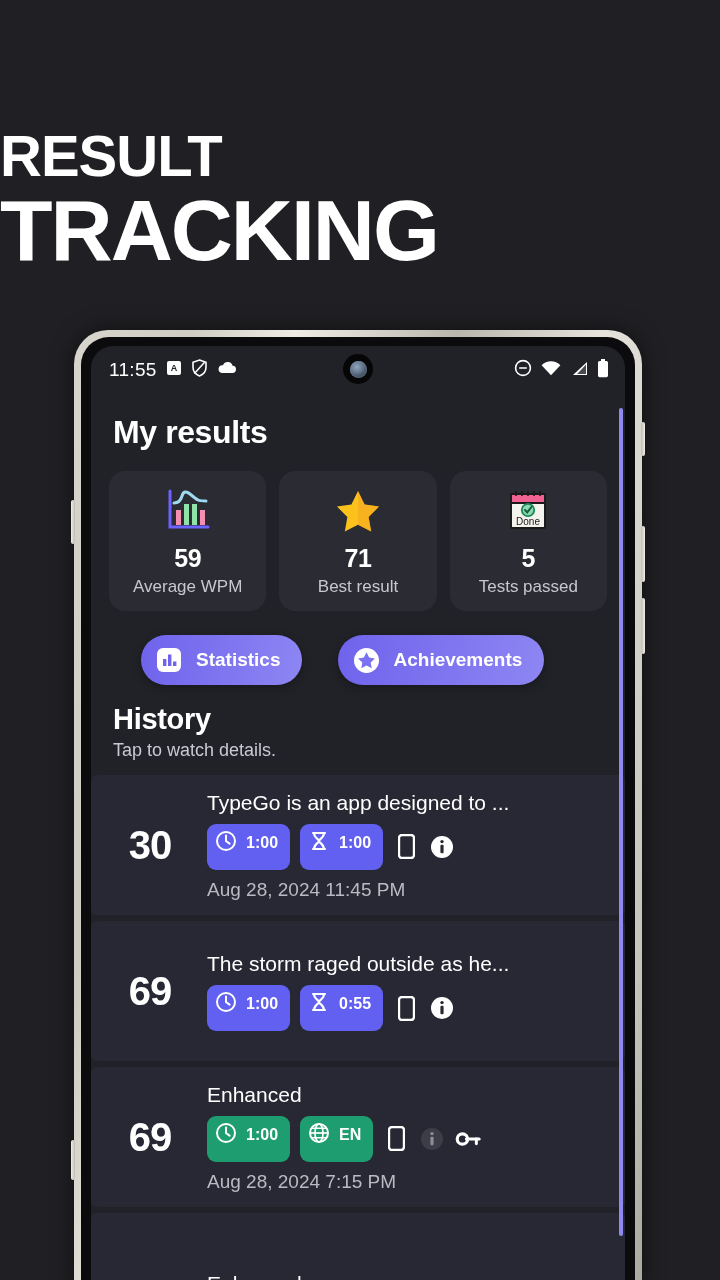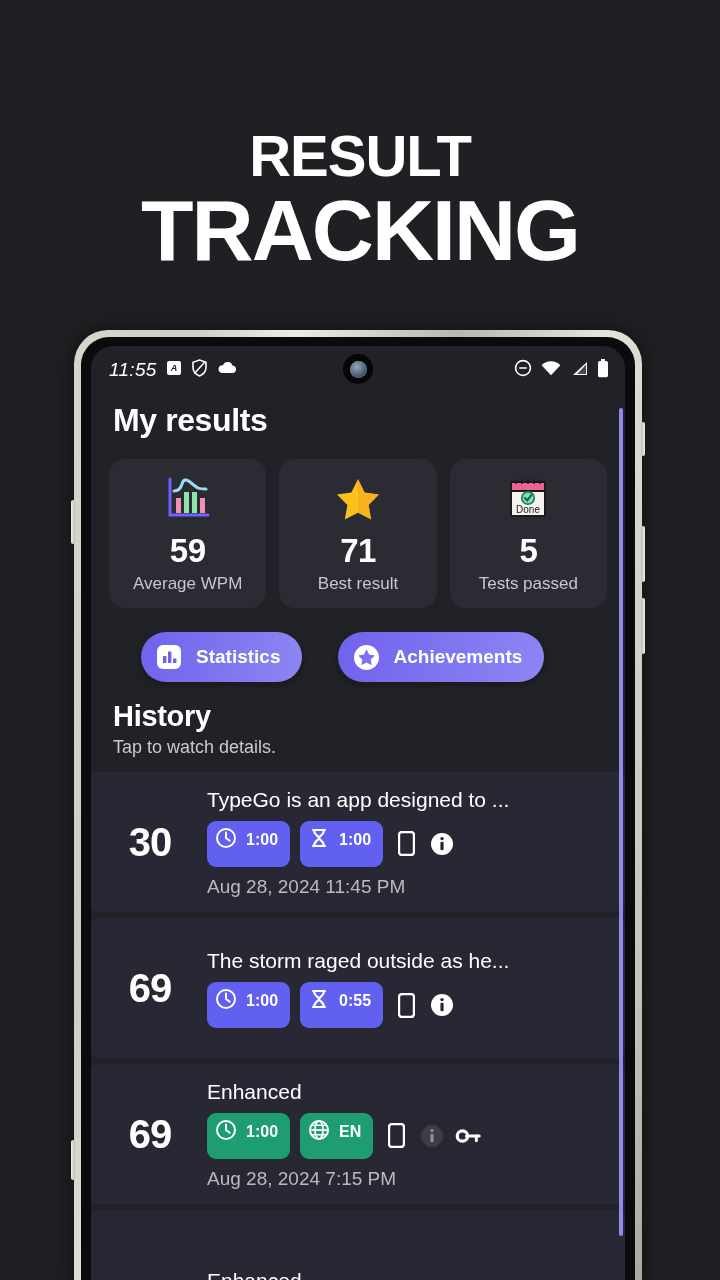--- a/index.html
+++ b/index.html
@@ -7,21 +7,21 @@
   body {
     background:#202024;
     font-family:"Liberation Sans", sans-serif;
     overflow:hidden;
     position:relative;
   }
 
   
   .promo {
     position:absolute; top:0; left:0; width:720px; height:320px;
-    display:flex; flex-direction:column; align-items:center; justify-content:flex-start;
+    display:flex; flex-direction:column; align-items:flex-start; justify-content:flex-start;
     padding-top:128px;
   }
   .promo-line1 {
     color:#ffffff; font-weight:bold; font-size:58px; letter-spacing:-1px;
     line-height:0.98; text-transform:uppercase;
   }
   .promo-line2 {
     color:#ffffff; font-weight:bold; font-size:86px; letter-spacing:-2px;
     line-height:1.0; text-transform:uppercase; margin-top:2px;
   }
@@ -58,48 +58,48 @@
   .side-btn-l {
     position:absolute; left:-3px; width:4px; border-radius:2px;
     background:linear-gradient(270deg,#bfbcb3,#f1eee8);
   }
   .side-btn-l.l1 { top:170px; height:44px; }
   .side-btn-l.l2 { top:810px; height:40px; }
 
   
   .statusbar {
     height:48px; display:flex; align-items:center; padding:0 18px;
-    position:relative; color:#ffffff;font-style:italic;
+    position:relative; color:#ffffff;
   }
   .sb-left { display:flex; align-items:center; gap:9px; }
   .sb-time { font-size:19px; letter-spacing:.3px; }
   .sb-right { position:absolute; right:16px; display:flex; align-items:center; gap:9px; }
   .punch {
     position:absolute; left:50%; transform:translateX(-50%); top:8px;
     width:30px; height:30px; border-radius:50%;
     background:#060607;
     display:flex; align-items:center; justify-content:center;
   }
   .punch i {
     display:block; width:17px; height:17px; border-radius:50%;
     background:radial-gradient(circle at 40% 35%, #93a8bf 0%, #5d6f85 45%, #2e3847 80%);
     box-shadow:inset 0 0 2px #8fa3bb;
   }
 
   
   .content { padding:0 18px; position:relative; }
-  .page-title { color:#fff; font-size:32px; font-weight:bold; margin:8px 0 20px 4px; letter-spacing:-.4px; }
+  .page-title { color:#fff; font-size:32px; font-weight:bold; margin:20px 0 20px 4px; letter-spacing:-.4px; }
 
   .stat-row { display:flex; gap:13px; }
   .stat-card {
     flex:1; background:#2a2b33; border-radius:16px;
     padding:17px 6px 14px; text-align:center;
   }
   .stat-emoji { font-size:44px; line-height:50px; height:52px; }
-  .stat-value { color:#fff; font-size:33px; font-weight:bold; margin-top:4px; letter-spacing:-.5px; }
+  .stat-value { color:#fff; font-size:25px; font-weight:bold; margin-top:4px; letter-spacing:-.5px; }
   .stat-label { color:#c7c8cf; font-size:17px; margin-top:4px; }
 
   .btn-row { display:flex; gap:36px; margin:24px 0 6px; padding-left:32px; }
   .pill {
     display:flex; align-items:center; gap:13px;
     padding:11px 22px 11px 14px; border-radius:26px;
     background:linear-gradient(100deg,#6f63ec 0%,#8d86f3 100%);
     color:#fff; font-size:19px; font-weight:bold;
     box-shadow:0 3px 10px rgba(0,0,0,.3);
   }

